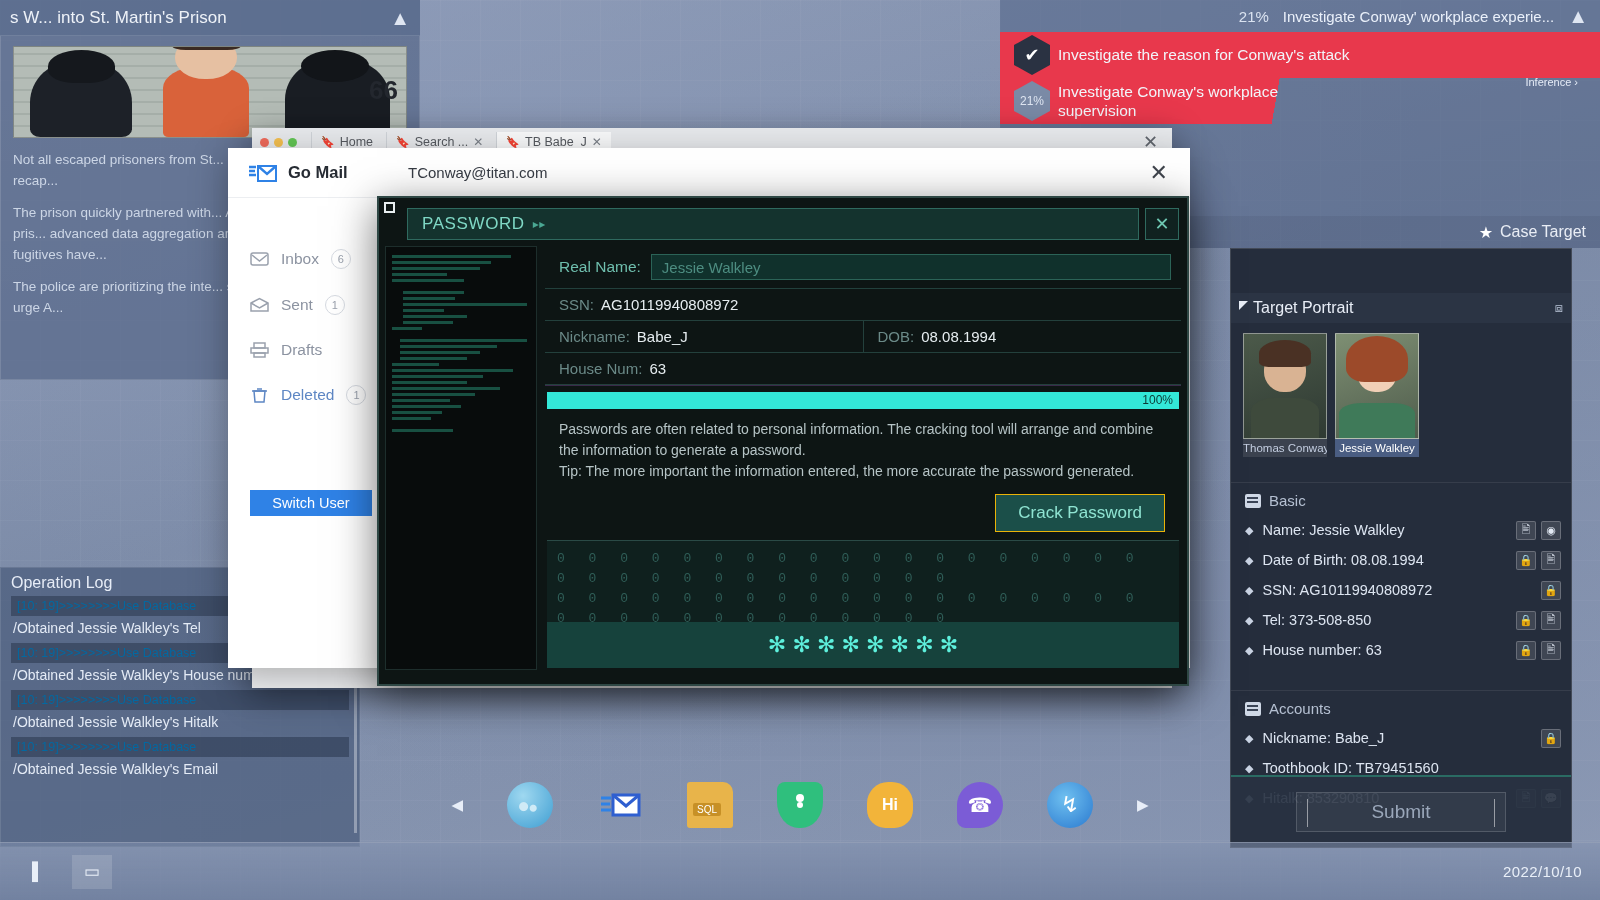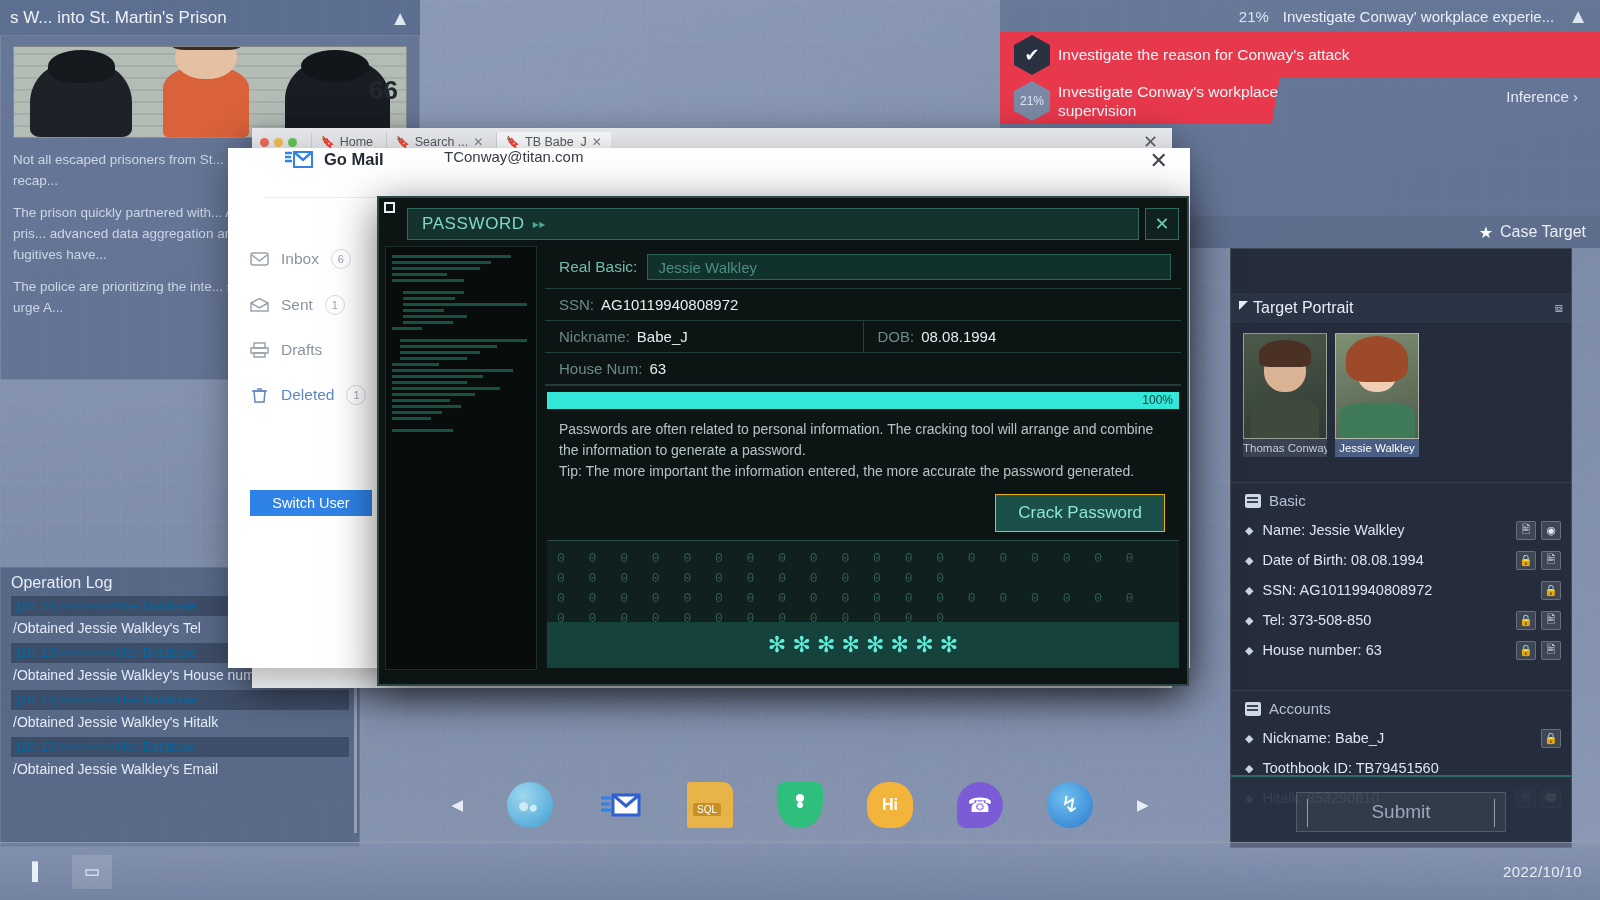--- a/index.html
+++ b/index.html
@@ -116,21 +116,21 @@
   .hexbadge{
     position:absolute; left:14px; top:50%; transform:translateY(-50%);
     width:36px; height:40px; display:flex; align-items:center; justify-content:center;
     font-size:12px; color:#dfe6f2;
     clip-path: polygon(50% 0%, 100% 25%, 100% 75%, 50% 100%, 0% 75%, 0% 25%);
     background:#7a8aa6;
   }
   .hexbadge.check{ background:#2a3242; box-shadow:0 0 0 3px #e8384c; color:#fff; font-size:18px; }
   .quest-label{ font-size:15.5px; line-height:1.25; color:#f2f5fa; max-width:300px; }
   .quest-inference{
-    position:absolute; right:22px; top:56px; font-size:15px; color:#e6ecf7;
+    position:absolute; right:22px; top:44px; font-size:11px; color:#e6ecf7;
   }
   .quest-plain{ height:46px; display:flex; align-items:center; padding-left:58px; font-size:15.5px; color:#e9eef8; }
   #case-target-bar{
     position:absolute; right:0; top:216px; width:600px; height:32px;
     display:flex; align-items:center; justify-content:flex-end; gap:7px;
     padding-right:14px; background:rgba(70,86,118,.55); font-size:16px;
   }
   .star-icon{ color:#fff; font-size:16px; }
 
   
@@ -213,21 +213,21 @@
   .br-tab.active{ background:#f8f9fa; }
   .tab-ico{ font-size:11px; color:#8b9099; }
   .tab-x{ color:#7a7f87; font-size:12px; }
   .br-close{ margin-left:auto; font-size:18px; color:#60656d; padding-right:6px; }
 
   
   #mail-window{
     position:absolute; left:228px; top:148px; width:962px; height:520px;
     background:#fff; box-shadow:0 10px 36px rgba(0,0,0,.3);
   }
-  .mail-head{ height:50px; display:flex; align-items:flex-start; border-bottom:1px solid #eceef1;margin-left:36px; }
+  .mail-head{ height:50px; display:flex; align-items:center; border-bottom:1px solid #eceef1; }
   .mail-brand{ width:152px; display:flex; align-items:center; gap:10px; padding-left:20px; }
   .gm-logo{ width:30px; height:22px; position:relative; }
   .mail-brandname{ font-size:16.5px; font-weight:bold; color:#262b33; }
   .mail-address{ font-size:15px; color:#363b44; padding-left:28px; flex:1; }
   .mail-close{ font-size:22px; color:#40454d; padding-right:22px; }
   .mail-body{ display:flex; height:470px; }
   .mail-side{ width:152px; padding-top:38px; }
   .mail-item{ display:flex; align-items:center; gap:12px; padding:13px 0 13px 22px; font-size:15.5px; color:#8c93a1; }
   .mail-item .badge{
     width:20px; height:20px; border-radius:50%; border:1px solid #d6dae1;
@@ -642,21 +642,21 @@
       <div class="code-line" style="width:42%"></div>
         <div class="code-line" style="width:50%"></div>
       <div class="code-line" style="width:36%"></div>
         <div class="code-line" style="width:28%"></div>
       <div class="code-line" style="width:0"></div>
         <div class="code-line" style="width:44%"></div>
     </div>
 
     <div class="pt-right">
       <div class="field-name">
-        <span class="lbl">Real Basic:</span>
+        <span class="lbl">Real Name:</span>
         <span class="name-input">Jessie Walkley</span>
       </div>
 
       <div class="info-grid">
         <div class="ig-row">
           <div class="ig-cell">
             <span class="k">SSN:</span>
             <span>AG10119940808972</span>
           </div>
         </div>

